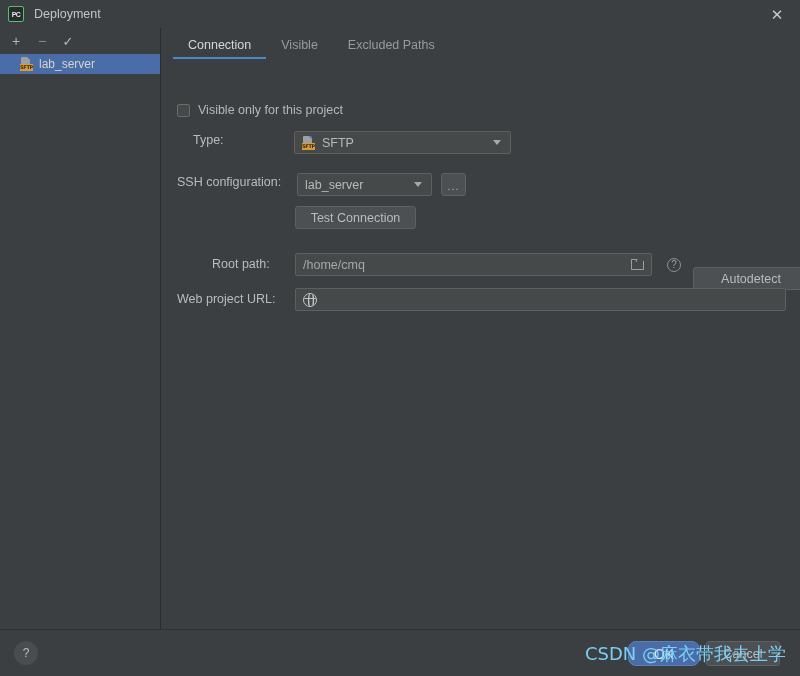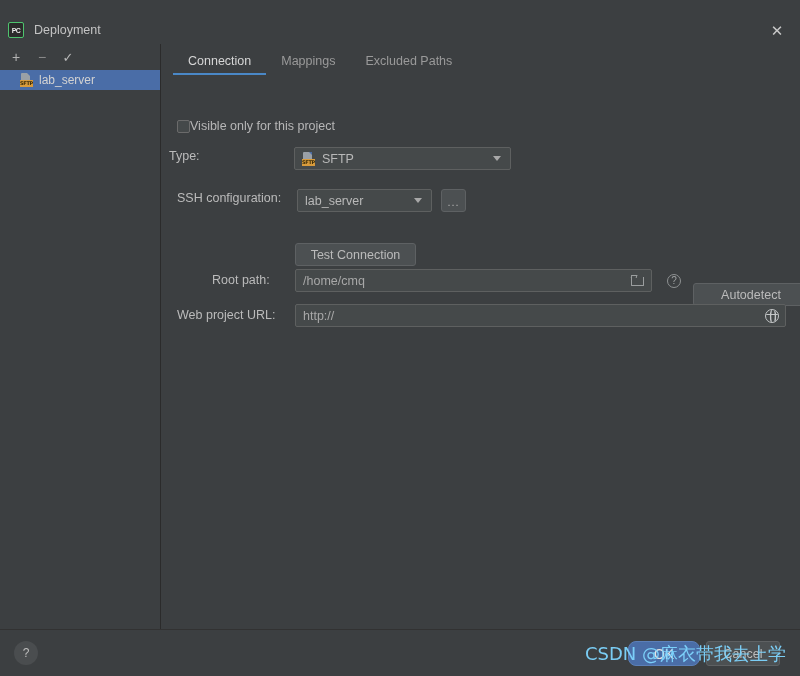--- a/index.html
+++ b/index.html
@@ -26,21 +26,20 @@
 
   
   .titlebar {
     height: 28px;
     background: #3c3f41;
     display: flex;
     align-items: center;
     flex: 0 0 auto;
     padding-left: 8px;
     position: relative;
-    margin-top: 16px;
   }
   .app-icon {
     width: 16px; height: 16px;
     border: 1.5px solid #4ec46e;
     border-radius: 2px;
     background: #2b2b2b;
     display: flex; align-items: center; justify-content: center;
     font-size: 7px; font-weight: bold; color: #e8e8e8;
     letter-spacing: -0.5px;
     line-height: 1;
@@ -190,21 +189,21 @@
 
   
   .checkbox-box {
     width: 13px; height: 13px;
     border: 1px solid #6b6b6b;
     background: #45494a;
     border-radius: 2px;
     box-sizing: border-box;
     flex: 0 0 auto;
   }
-  .cb-label { color: #b7b7b7; font-size: 12.5px; }
+  .cb-label { margin-left: 8px; color: #b7b7b7; font-size: 12.5px; }
 
   
   .combo {
     height: 23px;
     background: #45494a;
     border: 1px solid #5e6060;
     box-sizing: border-box;
     display: flex;
     align-items: center;
     padding: 0 4px 0 7px;
@@ -427,69 +426,68 @@
           </div>
           <span>lab_server</span>
         </div>
       </div>
     </div>
 
     <div class="right-panel">
 
       <div class="tabs">
         <div class="tab active">Connection</div>
-        <div class="tab">Mappings</div>
+        <div class="tab">Visible</div>
         <div class="tab">Excluded Paths</div>
       </div>
 
       <div class="form-area">
 
         <div class="row" style="left:16px; top:44px;">
           <div class="checkbox-box"></div>
           <span class="cb-label">Visible only for this project</span>
         </div>
 
-        <div class="row" style="left:8px; top:74px;">
+        <div class="row" style="left:32px; top:74px;">
           <span class="lbl">Type:</span>
         </div>
         <div class="combo" style="position:absolute; left:133px; top:72px; width:217px;">
           <div class="sftp-icon" style="margin-right:6px;">
             <div class="doc" style="background:#9aa0a6;"></div>
             <div class="tag">SFTP</div>
           </div>
           <span class="val">SFTP</span>
           <span class="arrow-down"></span>
         </div>
 
         <div class="row" style="left:16px; top:116px;align-items:center;">
           <span class="lbl">SSH configuration:</span>
         </div>
         <div class="combo" style="position:absolute; left:136px; top:114px; width:135px;">
           <span class="val">lab_server</span>
           <span class="arrow-down"></span>
         </div>
         <div class="btn ellipsis" style="position:absolute; left:280px; top:114px; width:25px;">...</div>
 
-        <div class="btn" style="position:absolute; left:134px; top:168px; width:121px;text-align:center;">Test Connection</div>
+        <div class="btn" style="position:absolute; left:134px; top:147px; width:121px;text-align:center;">Test Connection</div>
 
         <div class="row" style="left:16px; top:198px;margin-left:35px;">
           <span class="lbl">Root path:</span>
         </div>
         <div class="textfield" style="position:absolute; left:134px; top:194px; width:357px;">
           <span class="val">/home/cmq</span>
           <span class="folder-icon"></span>
         </div>
         <div class="help-circle" style="position:absolute; left:506px; top:199px;">?</div>
         <div class="btn" style="position:absolute; left:532px; top:208px; width:116px;">Autodetect</div>
 
         <div class="row" style="left:16px; top:233px;">
           <span class="lbl">Web project URL:</span>
         </div>
         <div class="textfield" style="position:absolute; left:134px; top:229px; width:491px;">
-          <span class="val">http://</span>
           <span class="globe-icon"></span>
         </div>
 
 
       </div>
     </div>
   </div>
 
   <div class="bottom-bar">
     <div class="help-round">?</div>

